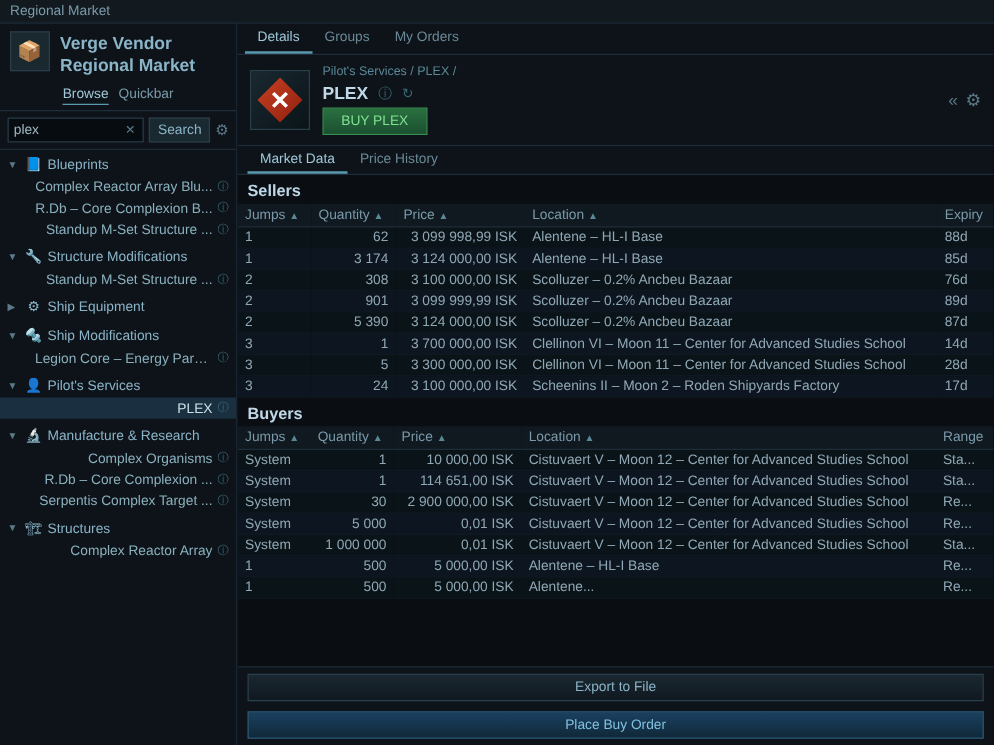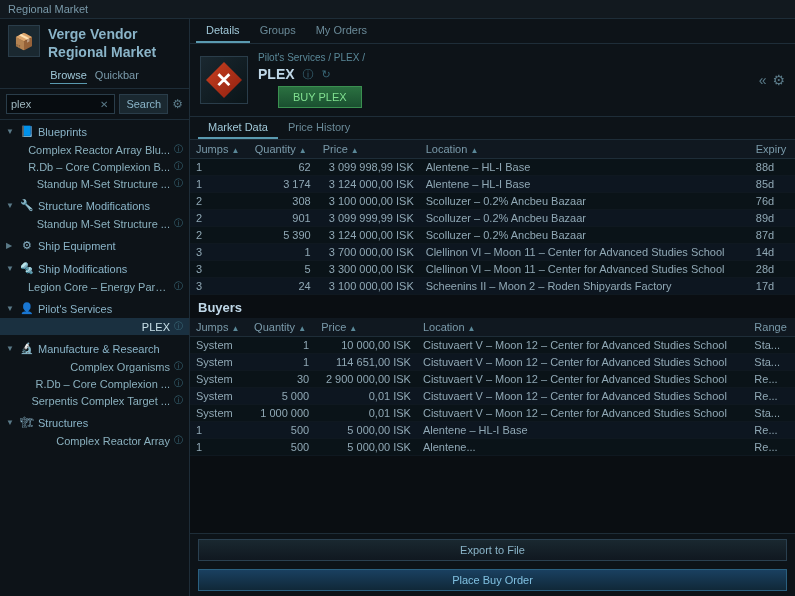--- a/index.html
+++ b/index.html
@@ -305,21 +305,20 @@
     }
 
     .buy-plex-btn {
       background: linear-gradient(180deg, #2a7040 0%, #1a5030 100%);
       border: 1px solid #3a9050;
       color: #80e090;
       padding: 4px 14px;
       font-size: 11px;
       cursor: pointer;
       margin-top: 4px;
-      margin-left: 20px;
     }
 
     .header-right {
       display: flex;
       gap: 6px;
       align-items: center;
       margin-left: auto;
     }
 
     .nav-btn {
@@ -597,20 +596,21 @@
       </div>
     </div>
 
     <div class="market-tabs">
       <span class="market-tab active">Market Data</span>
       <span class="market-tab">Price History</span>
     </div>
 
     <div class="tables-area">
 
+      <div class="section-title">Sellers</div>
       <table class="data-table">
         <thead>
           <tr>
             <th>Jumps <span class="sort-arrow">▲</span></th>
             <th>Quantity <span class="sort-arrow">▲</span></th>
             <th>Price <span class="sort-arrow">▲</span></th>
             <th>Location <span class="sort-arrow">▲</span></th>
             <th>Expiry</th>
           </tr>
         </thead>

